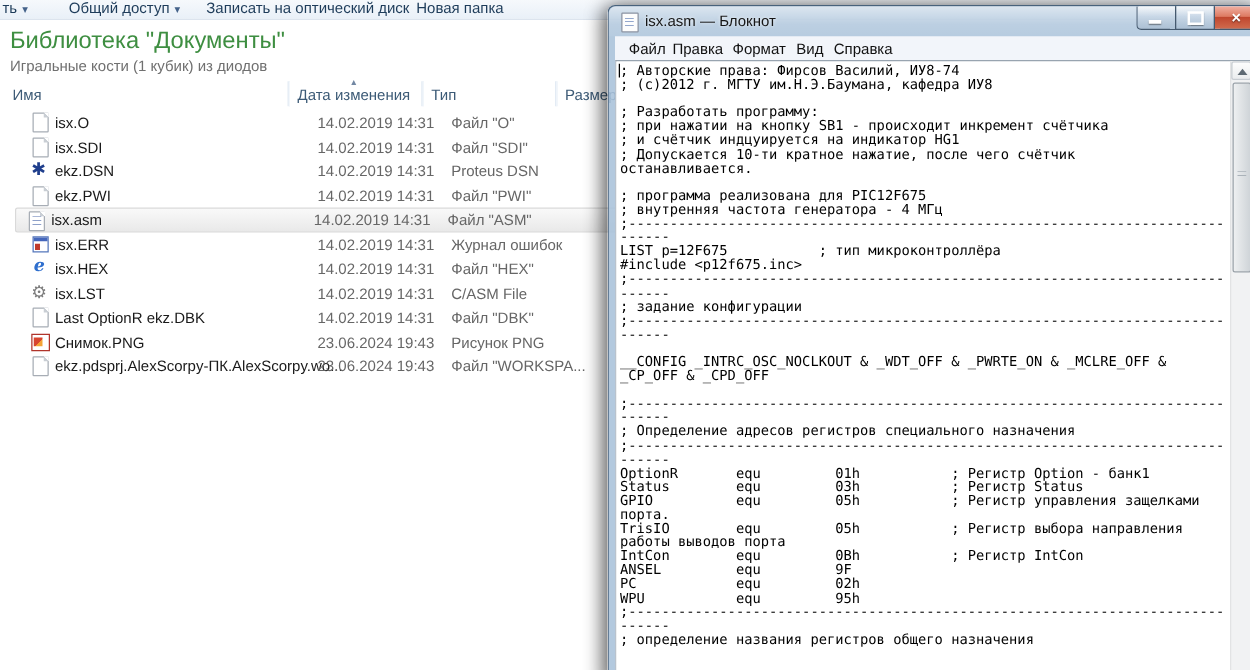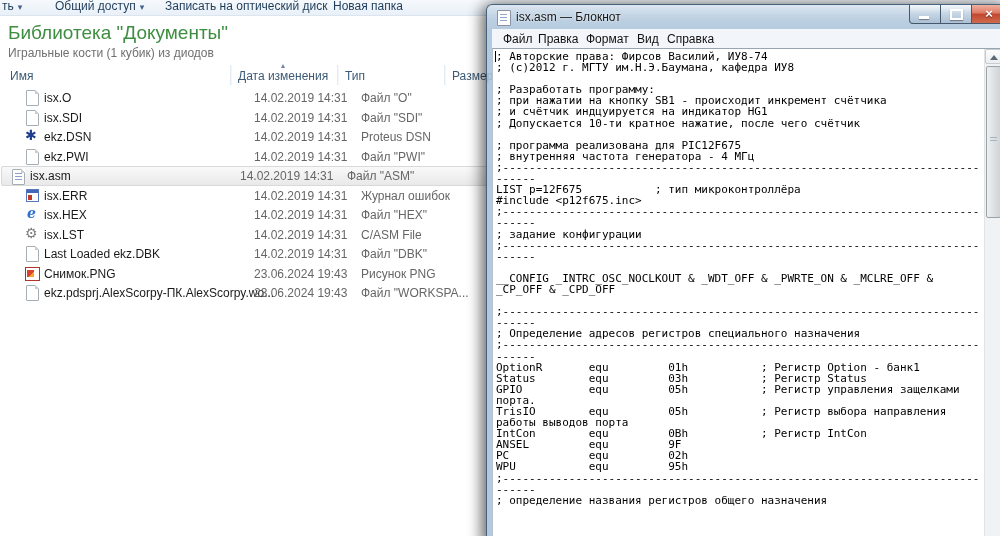--- a/index.html
+++ b/index.html
@@ -16,21 +16,21 @@
   .lib-subtitle{position:absolute;left:8px;top:46px;font-size:12px;color:#707070;}
 
   .col-headers{position:absolute;left:0;top:64px;width:500px;height:22px;font-size:12px;color:#3c5a76;}
   .col-h{position:absolute;top:5px;white-space:nowrap;}
   .col-sep{position:absolute;top:1px;width:1px;height:20px;background:#e3ebf4;border-right:1px solid #f3f7fb;}
   .sort-arrow{position:absolute;left:281px;top:-3px;font-size:8px;color:#7287a3;}
 
   .file-list{position:absolute;left:0;top:88px;width:500px;}
   .file-row{position:relative;width:497px;height:19.5px;cursor:default;margin-left:16px;}
   .file-row.selected{background:linear-gradient(#f9f9f9,#e9e9e9);border:1px solid #d9d9d9;border-radius:2px;
-                     height:17.5px;margin-bottom:0;box-sizing:content-box;margin-left:1px;width:493px;text-align:center;}
+                     height:17.5px;margin-bottom:0;box-sizing:content-box;margin-left:12px;width:493px;text-align:center;}
   .fname{position:absolute;left:28px;top:3px;font-size:12px;color:#1a1a1a;white-space:nowrap;}
   .fdate{position:absolute;left:238px;top:3px;font-size:12px;color:#666;white-space:nowrap;}
   .ftype{position:absolute;left:345px;top:3px;font-size:12px;color:#666;white-space:nowrap;}
   .fsize{position:absolute;right:3px;top:3px;font-size:12px;color:#666;white-space:nowrap;}
   .file-row.selected .fname,.file-row.selected .fdate,.file-row.selected .ftype{top:2px;}
 
   
   .ficon{position:absolute;left:8px;top:1px;width:16px;height:16px;}
   .page{position:absolute;left:2px;top:1px;width:11px;height:14px;background:#fff;
         border:1px solid #a7adb5;border-radius:1px;}
@@ -188,21 +188,21 @@
         <span class="ficon gear-file"></span>
         <span class="fname">isx.LST</span>
         <span class="fdate">14.02.2019 14:31</span>
         <span class="ftype">C/ASM File</span>
         <span class="fsize">2</span>
       </div>
       <div class="file-row">
         <span class="ficon blank-file">
           <span class="page"></span>
         </span>
-        <span class="fname">Last Loaded ekz.DBK</span>
+        <span class="fname">Last OptionR ekz.DBK</span>
         <span class="fdate">14.02.2019 14:31</span>
         <span class="ftype">Файл "DBK"</span>
         <span class="fsize">8</span>
       </div>
       <div class="file-row">
         <span class="ficon image-file">
           <span class="pic"></span>
         </span>
         <span class="fname">Снимок.PNG</span>
         <span class="fdate">23.06.2024 19:43</span>
@@ -246,20 +246,21 @@
     <div class="np-edit">
       <div class="caret"></div>
       <div class="np-text">
           <div class="code-line">; Авторские права: Фирсов Василий, ИУ8-74</div>
           <div class="code-line">; (с)2012 г. МГТУ им.Н.Э.Баумана, кафедра ИУ8</div>
           <div class="code-line">&nbsp;</div>
           <div class="code-line">; Разработать программу:</div>
           <div class="code-line">; при нажатии на кнопку SB1 - происходит инкремент счётчика</div>
           <div class="code-line">; и счётчик индцуируется на индикатор HG1</div>
           <div class="code-line">; Допускается 10-ти кратное нажатие, после чего счётчик</div>
+          <div class="code-line">останавливается.</div>
           <div class="code-line">&nbsp;</div>
           <div class="code-line">; программа реализована для PIC12F675</div>
           <div class="code-line">; внутренняя частота генератора - 4 МГц</div>
           <div class="code-line">;------------------------------------------------------------------------</div>
           <div class="code-line">------</div>
           <div class="code-line">LIST p=12F675           ; тип микроконтроллёра</div>
           <div class="code-line">#include &lt;p12f675.inc&gt;</div>
           <div class="code-line">;------------------------------------------------------------------------</div>
           <div class="code-line">------</div>
           <div class="code-line">; задание конфигурации</div>

